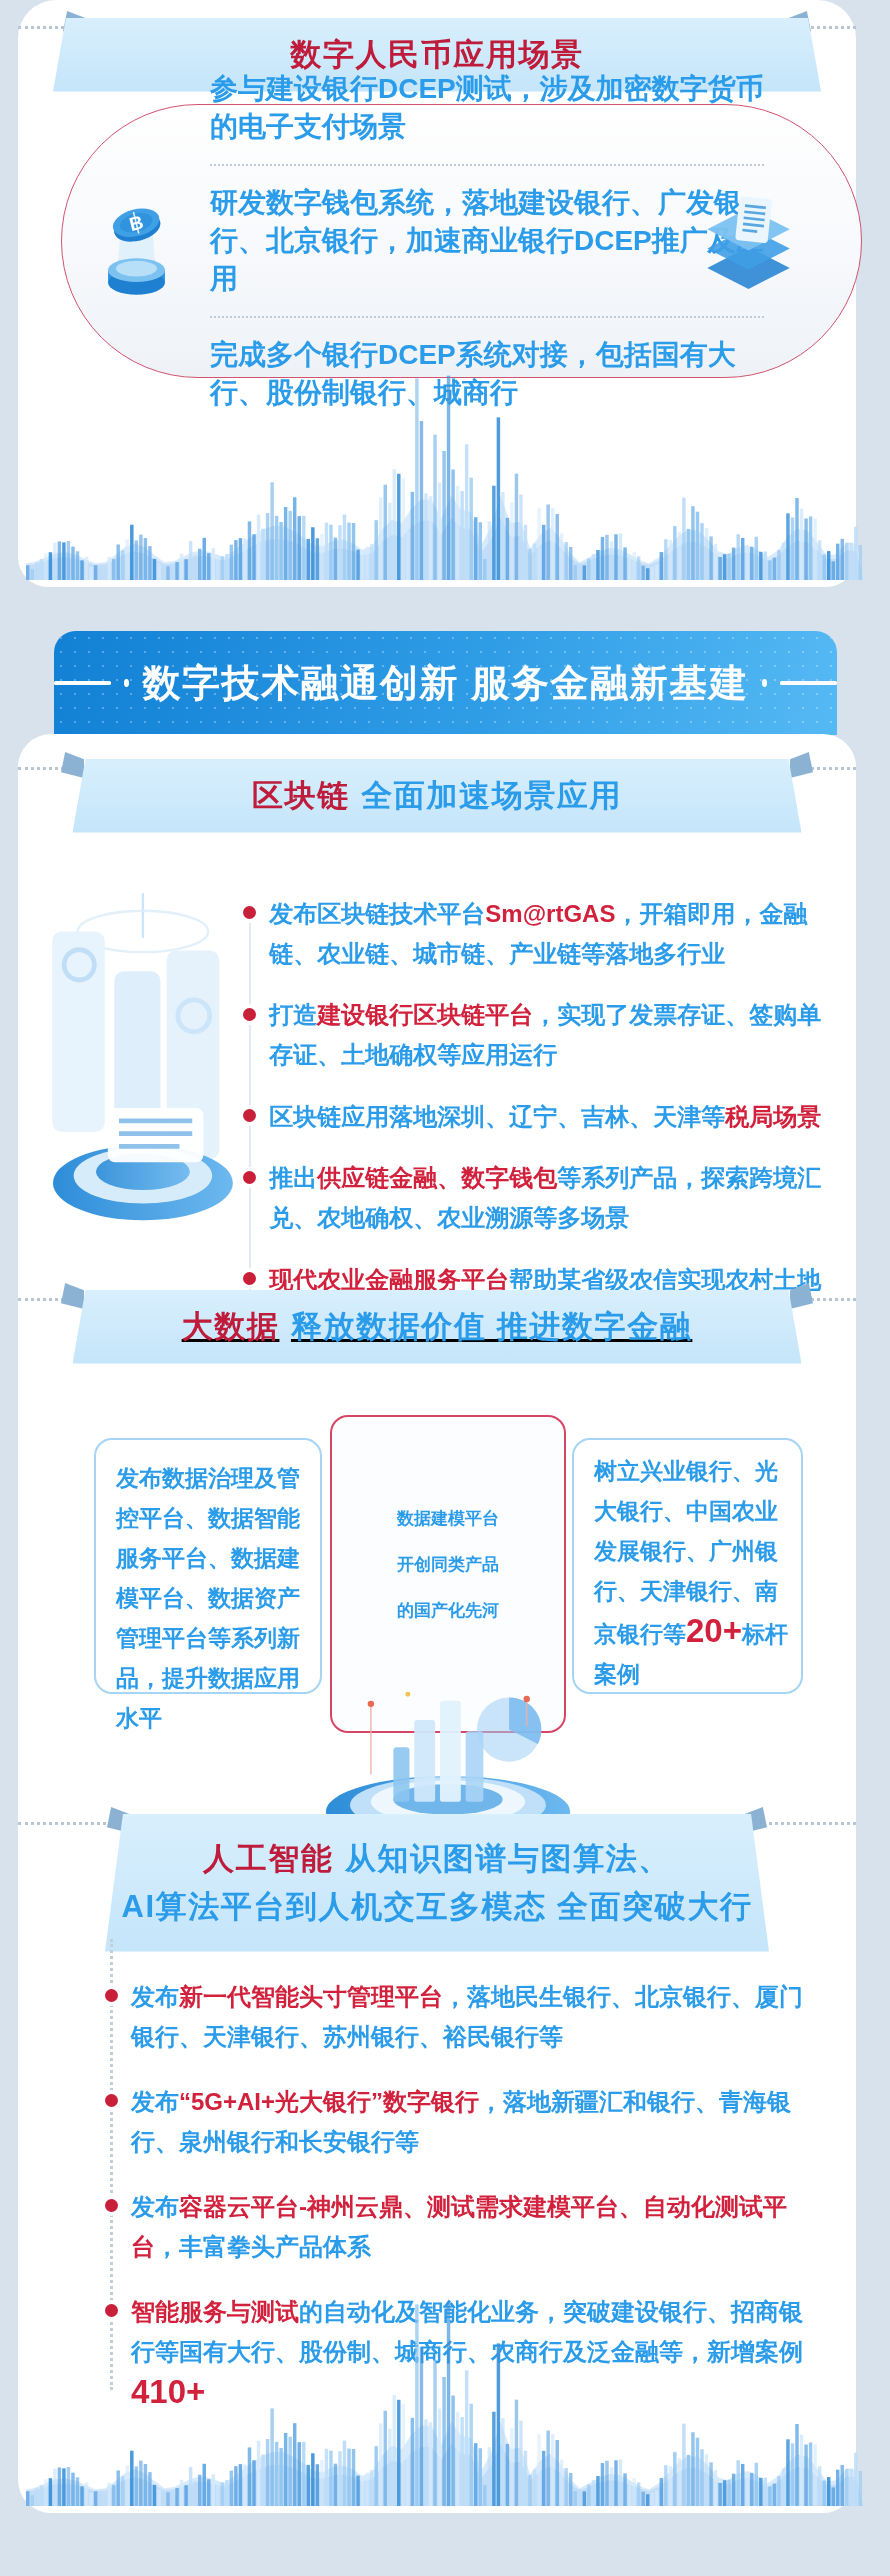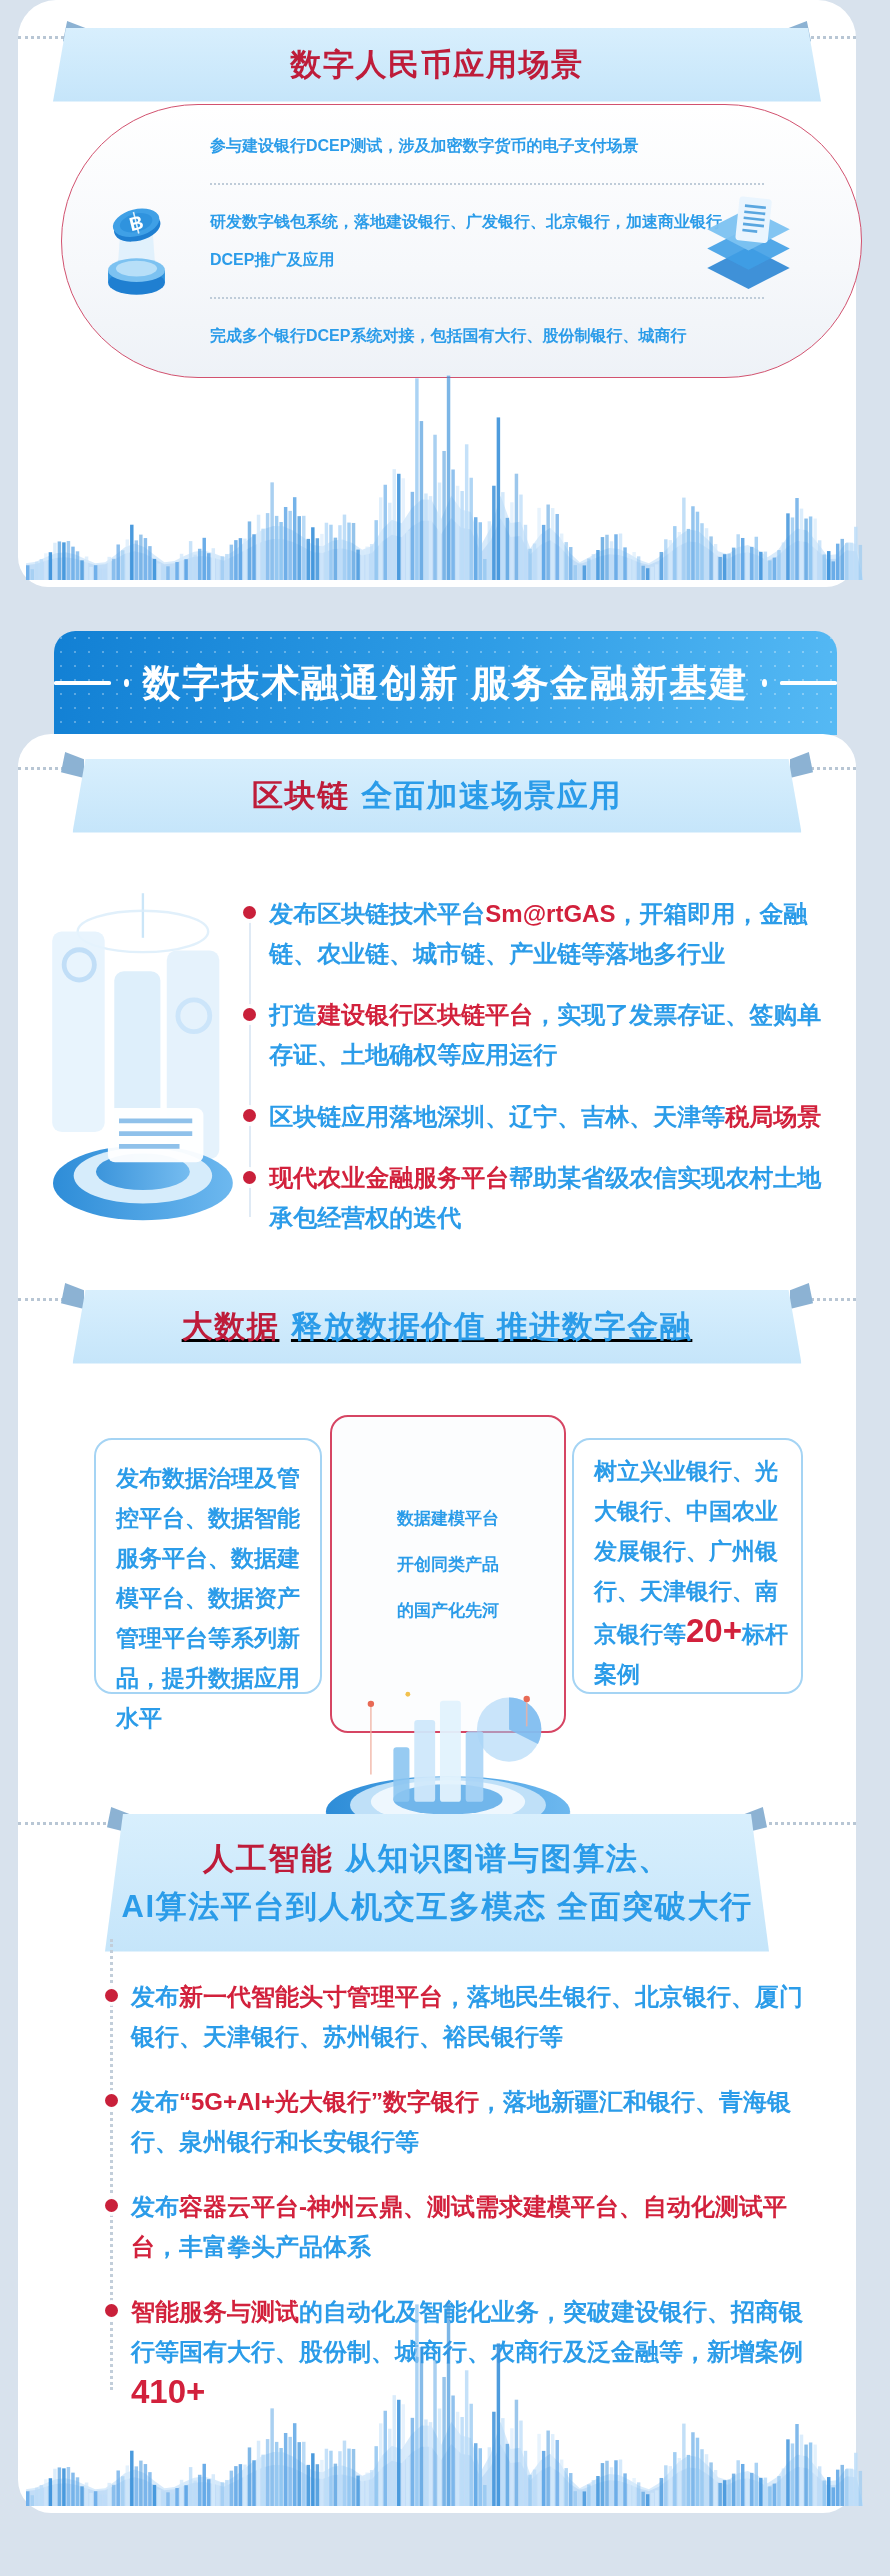--- a/index.html
+++ b/index.html
@@ -25,31 +25,31 @@
     font-size:31px;letter-spacing:1.6px;white-space:nowrap;
   }
   .ribbon .fold{position:absolute;top:5px;width:23px;height:26px;background:#8cb2d3;}
   .ribbon .fold.l{clip-path:polygon(18% 0,100% 28%,100% 100%,0 78%);}
   .ribbon .fold.r{clip-path:polygon(82% 0,0 28%,0 100%,100% 78%);}
   .t-red{color:#be1c3a;}
   .t-blue{color:#2b9ce9;}
   .t-gap{margin-right:11.5px;}
 
   
-  #ribbon1{top:16px;height:96px;}
+  #ribbon1{top:6px;height:96px;}
   #ribbon1 .face{width:768px;height:74px;color:#be1c3a;}
   #stadium{
     position:absolute;left:43px;top:104px;width:801px;height:274px;
     border:1.6px solid #d2526f;border-radius:140px;
     background:linear-gradient(180deg,#ffffff 0%,#f6f8fb 60%,#eef2f7 100%);
     box-sizing:border-box;
     display:flex;flex-direction:column;justify-content:center;
     padding:25px 97px 25px 148px;
   }
-  .s1-item{font-size:16px;line-height:38px;color:#2b9ce9;}
+  .s1-item{font-size:28px;line-height:38px;color:#2b9ce9;}
   .s1-item + .s1-item{margin-top:18px;padding-top:18px;border-top:2.5px dotted #bfccd9;}
   #coin-icon{position:absolute;left:79px;top:199px;width:79px;height:102px;}
   #doc-icon{position:absolute;right:59px;top:196px;width:97px;height:107px;}
   .skyline{position:absolute;left:8.2px;right:8.2px;bottom:6.6px;height:206px;}
 
   
   #header2{
     position:absolute;left:54px;top:631px;width:783px;height:104px;
     border-radius:21.4px 21.4px 0 0;
     background:
@@ -398,20 +398,24 @@
         <div class="bullet-item">
           <span class="bullet-dot"></span>
           <p class="bullet-text"><span class="seg-blue">打造</span><span class="seg-red">建设银行区块链平台</span><span class="seg-blue">，实现了发票存证、签购单存证、土地确权等应用运行</span></p>
         </div>
 
         <div class="bullet-item">
           <span class="bullet-dot"></span>
           <p class="bullet-text"><span class="seg-blue">区块链应用落地深圳、辽宁、吉林、天津等</span><span class="seg-red">税局场景</span></p>
         </div>
 
+        <div class="bullet-item">
+          <span class="bullet-dot"></span>
+          <p class="bullet-text"><span class="seg-blue">推出</span><span class="seg-red">供应链金融、数字钱包</span><span class="seg-blue">等系列产品，探索跨境汇兑、农地确权、农业溯源等多场景</span></p>
+        </div>
 
         <div class="bullet-item">
           <span class="bullet-dot"></span>
           <p class="bullet-text"><span class="seg-red">现代农业金融服务平台</span><span class="seg-blue">帮助某省级农信实现农村土地承包经营权的迭代</span></p>
         </div>
       </div>
   </div>
 
   <div class="ribbon" id="ribbon-bd">
     <div class="string"></div>

